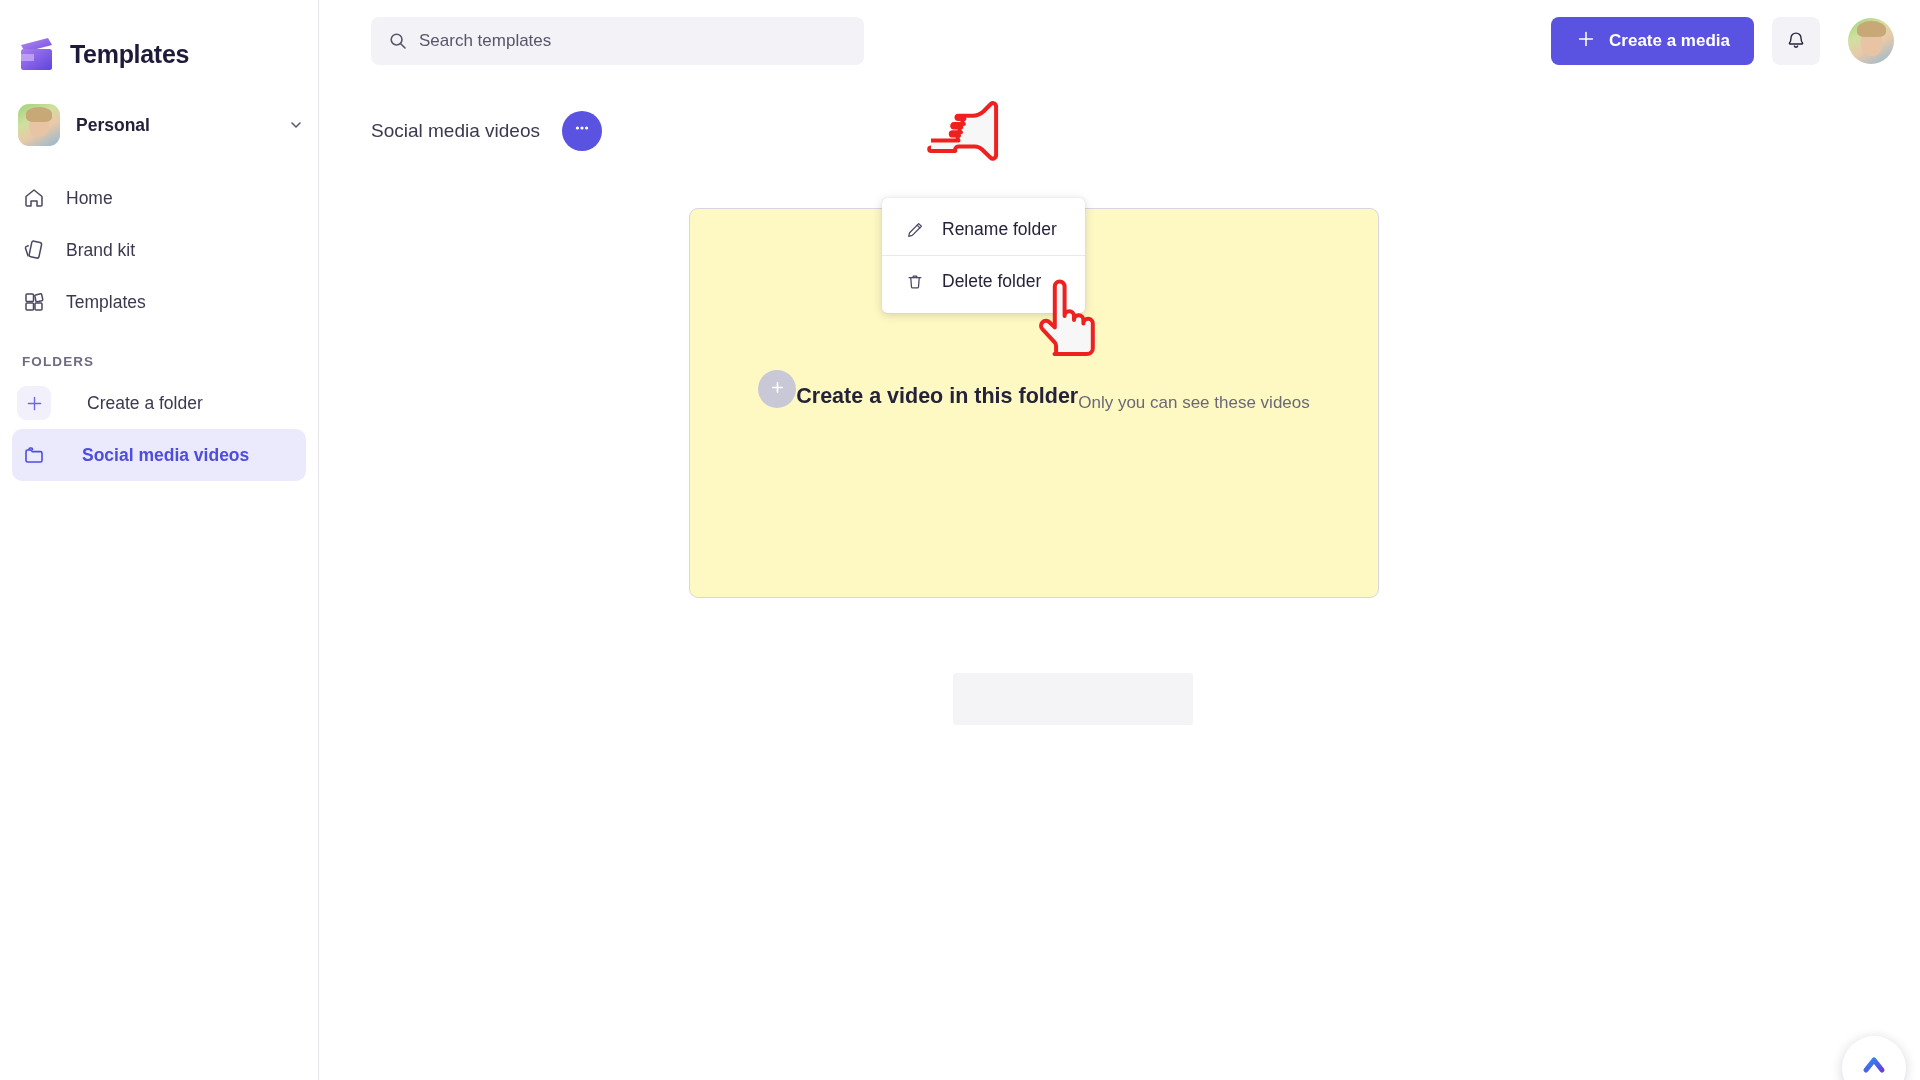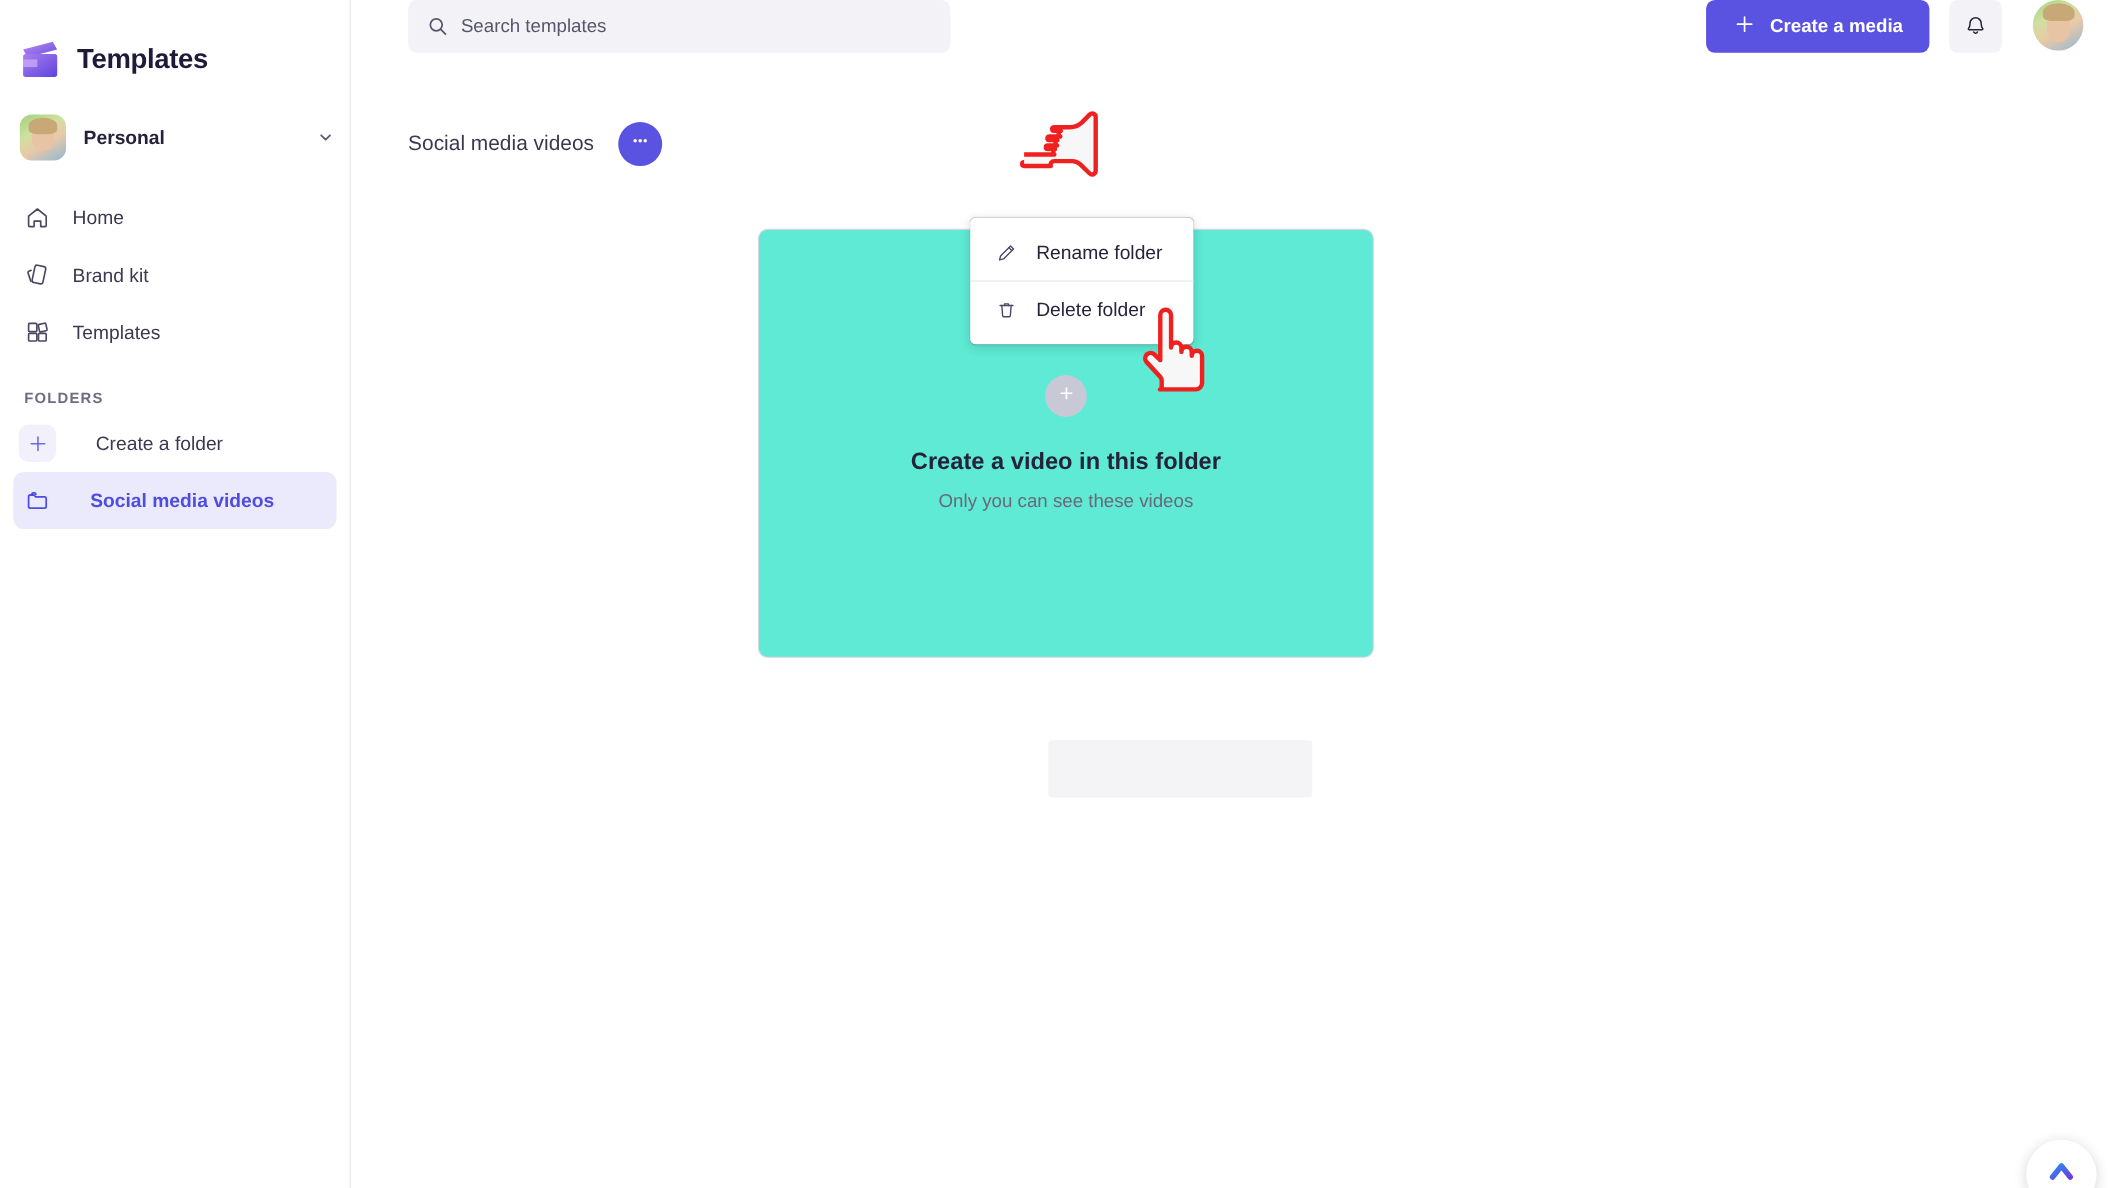--- a/index.html
+++ b/index.html
@@ -75,21 +75,21 @@
   }
   .folder-item.active {
     background: #ebeafc; color: #4f4ce0; font-weight: 700;
   }
   .folder-item.active .f-icon { color: #4f4ce0; }
 
   
   .main { flex: 1; position: relative; height: 1080px; background: #fff; }
 
   .topbar {
-    height: 82px; display: flex; 
+    height: 82px; display: flex; align-items: center;
     padding: 0 26px 0 52px; gap: 18px;
   }
   .search-wrap {
     position: relative; width: 493px; height: 48px;
   }
   .search-box {
     width: 100%; height: 100%; border: none; outline: none;
     background: #f3f3f7; border-radius: 8px;
     padding: 0 16px 0 48px; font-size: 17px; color: #3b3950;
     font-family: "Liberation Sans", sans-serif;
@@ -144,24 +144,24 @@
     width: 40px; height: 40px; border-radius: 50%; border: none;
     background: #5a52e0; color: #ffffff; cursor: pointer;
     display: flex; align-items: center; justify-content: center;
     font-size: 21px; letter-spacing: 1px; line-height: 0; padding-bottom: 6px;
     font-family: "Liberation Sans", sans-serif;
   }
 
   
   .content-card {
     position: absolute; left: 370px; top: 208px;
-    width: 560px; height: 390px;
+    width: 690px; height: 390px;
     border: 1px solid #d7d6e0; border-radius: 9px;
-    background: #5eead4;
-    display: flex; flex-direction: column;
+    background: #fef9c3;
+    display: flex; flex-direction: row;
     align-items: center; justify-content: center;
   }
   .plus-circle {
     width: 38px; height: 38px; border-radius: 50%;
     background: #c9c8d6; display: flex; align-items: center; justify-content: center;
     color: #ffffff; margin-bottom: 28px; cursor: pointer;
   }
   .card-title { font-size: 21.5px; font-weight: 700; color: #25233a; margin-bottom: 14px; }
   .card-sub { font-size: 17px; color: #6a6879; }
 

